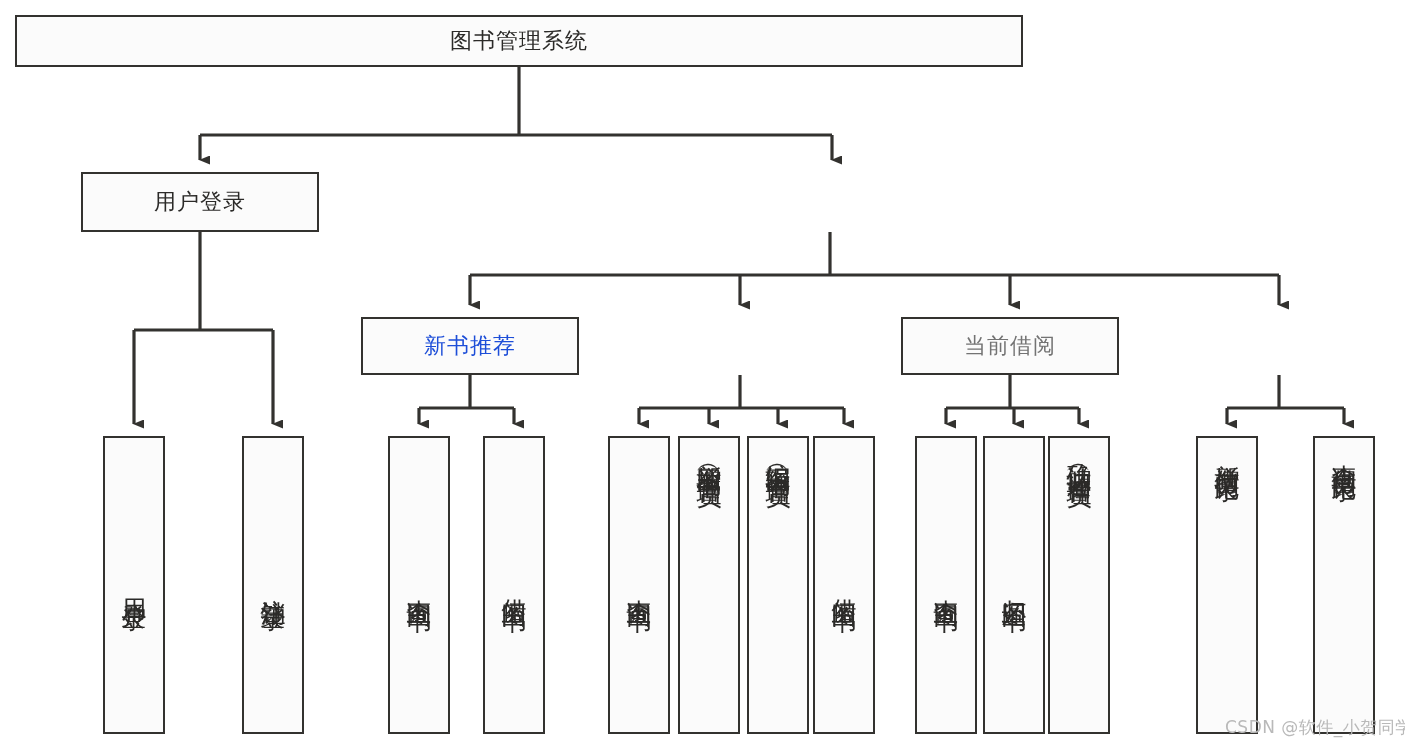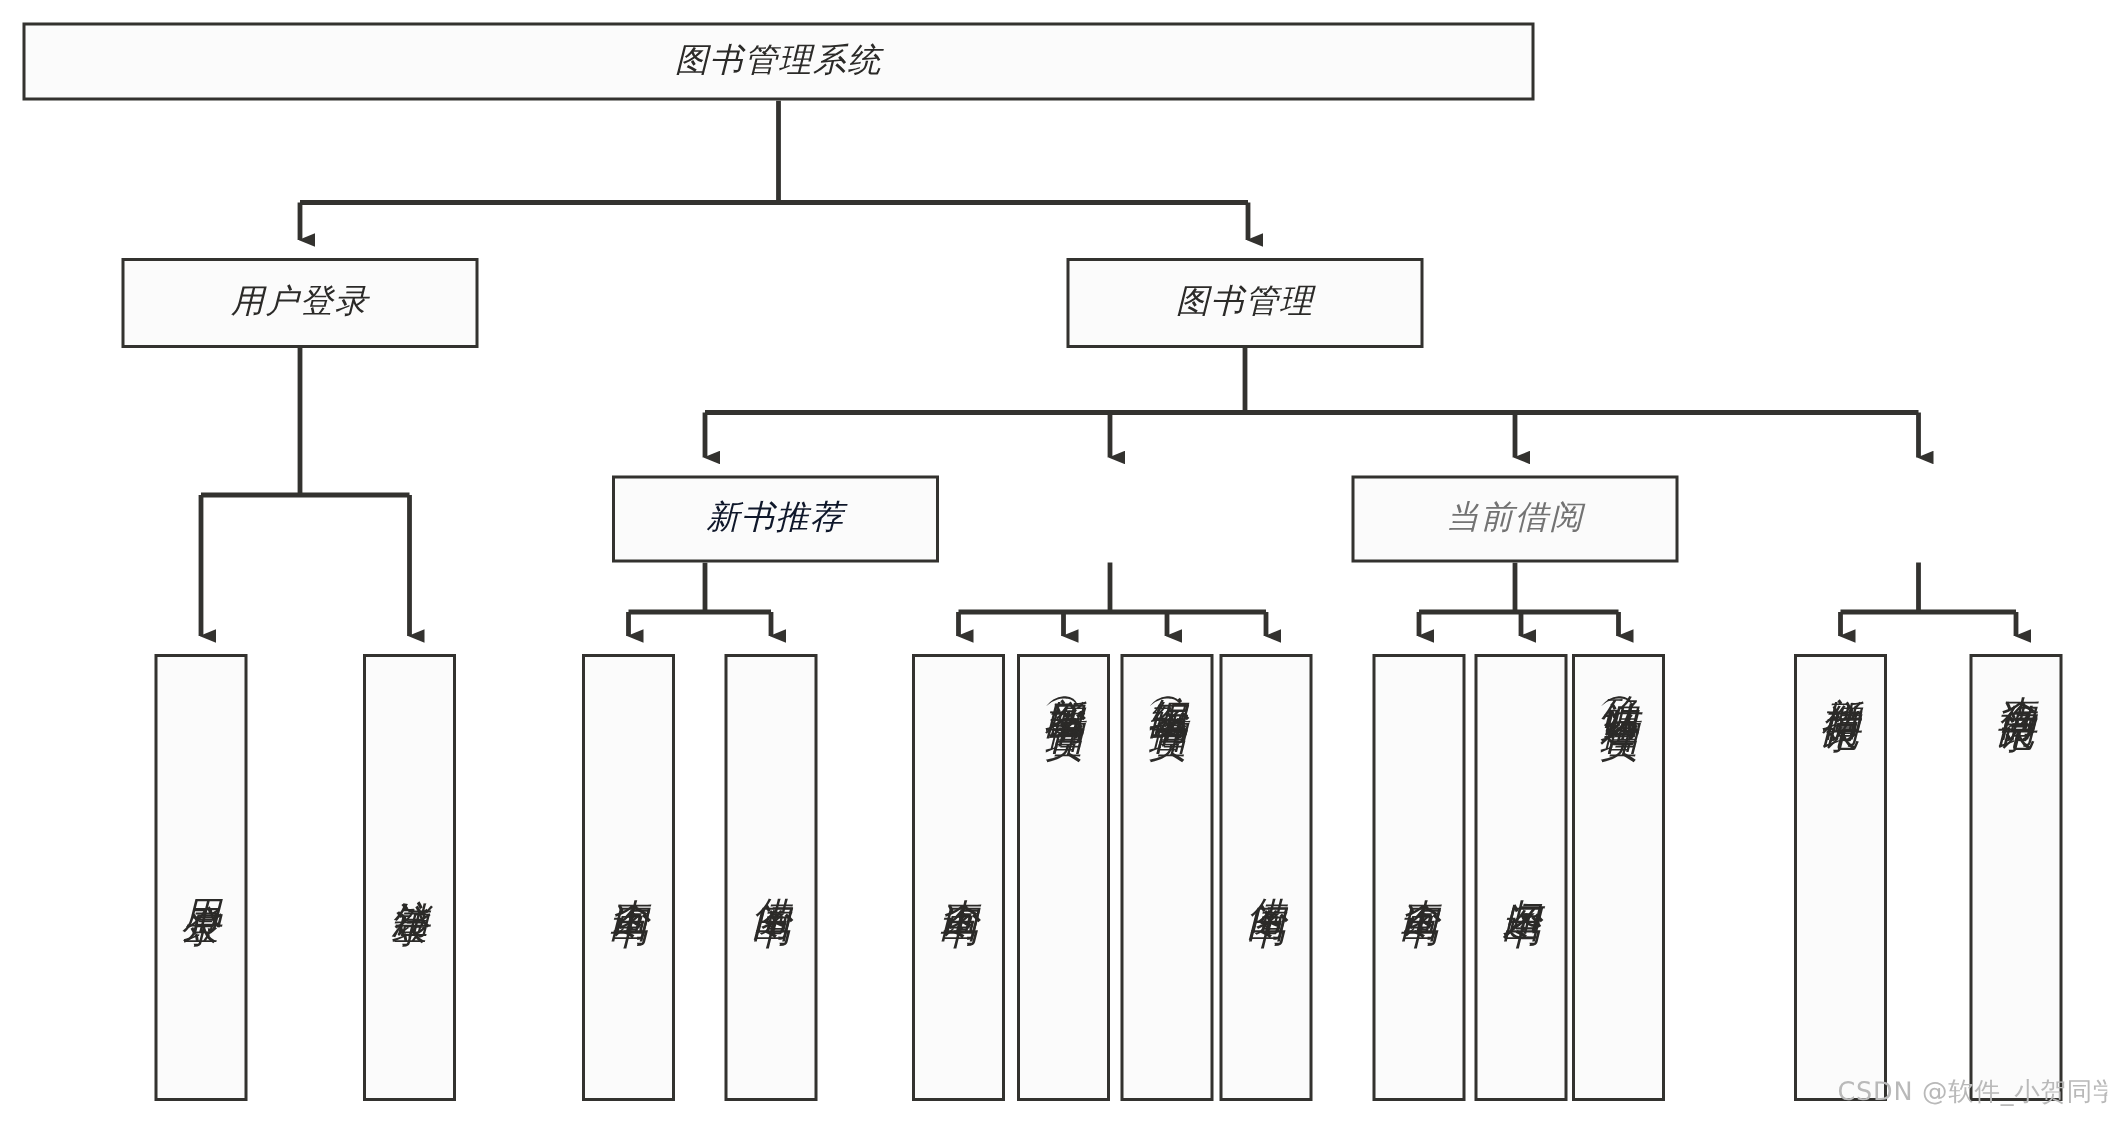--- a/index.html
+++ b/index.html
@@ -27,21 +27,20 @@
   }
   .node {
     position: absolute;
     box-sizing: border-box;
     background: #fbfbfb;
     border: 2.5px solid #33322f;
     display: flex;
     align-items: center;
     justify-content: center;
     color: #2b2a28;
-    font-style: italic;
   }
   .node.horiz .node-label {
     font-size: 22px;
     line-height: 1.25;
     letter-spacing: 1px;
     white-space: nowrap;
     text-align: center;
   }
   .node.vert {
     align-items: flex-start;
@@ -125,25 +124,22 @@
     </g>
   </svg>
 
   <div class="node horiz" id="node-root" style="left: 15px; top: 15px; width: 1008px; height: 52px; border-color: rgb(51, 50, 47); background: rgb(251, 251, 251); color: rgb(43, 42, 40);">
     <span class="node-label">图书管理系统</span>
   </div>
 
   <div class="node horiz" id="node-l2-0" style="left: 81px; top: 172px; width: 238px; height: 60px; border-color: rgb(51, 50, 47); background: rgb(251, 251, 251); color: rgb(43, 42, 40);">
     <span class="node-label">用户登录</span>
   </div>
-  <div class="node horiz" id="node-l2-1" style="left: 711px; top: 172px; width: 238px; height: 60px; border-color: rgb(51, 50, 47); background: rgb(251, 251, 251); color: rgb(43, 42, 40);">
-    <span class="node-label">图书管理</span>
-  </div>
 
-  <div class="node horiz" id="node-l3-0" style="left: 361px; top: 317px; width: 218px; height: 58px; border-color: rgb(51, 50, 47); background: rgb(251, 251, 251); color: #0f172a; margin-left: 47px;">
+  <div class="node horiz" id="node-l3-0" style="left: 361px; top: 317px; width: 218px; height: 58px; border-color: rgb(51, 50, 47); background: rgb(251, 251, 251); color: #1d4ed8;">
     <span class="node-label">新书推荐</span>
   </div>
   <div class="node horiz" id="node-l3-2" style="left: 901px; top: 317px; width: 218px; height: 58px; border-color: rgb(51, 50, 47); background: rgb(251, 251, 251); color: #737373;">
     <span class="node-label">当前借阅</span>
   </div>
 
   <div class="node vert centered" id="node-leaf-0" style="left: 103px; top: 436px; width: 62px; height: 298px; border-color: rgb(51, 50, 47); background: rgb(251, 251, 251); color: rgb(43, 42, 40);">
     <span class="node-label">用户登录</span>
   </div>
   <div class="node vert centered" id="node-leaf-1" style="left: 242px; top: 436px; width: 62px; height: 298px; border-color: rgb(51, 50, 47); background: rgb(251, 251, 251); color: rgb(43, 42, 40);">

